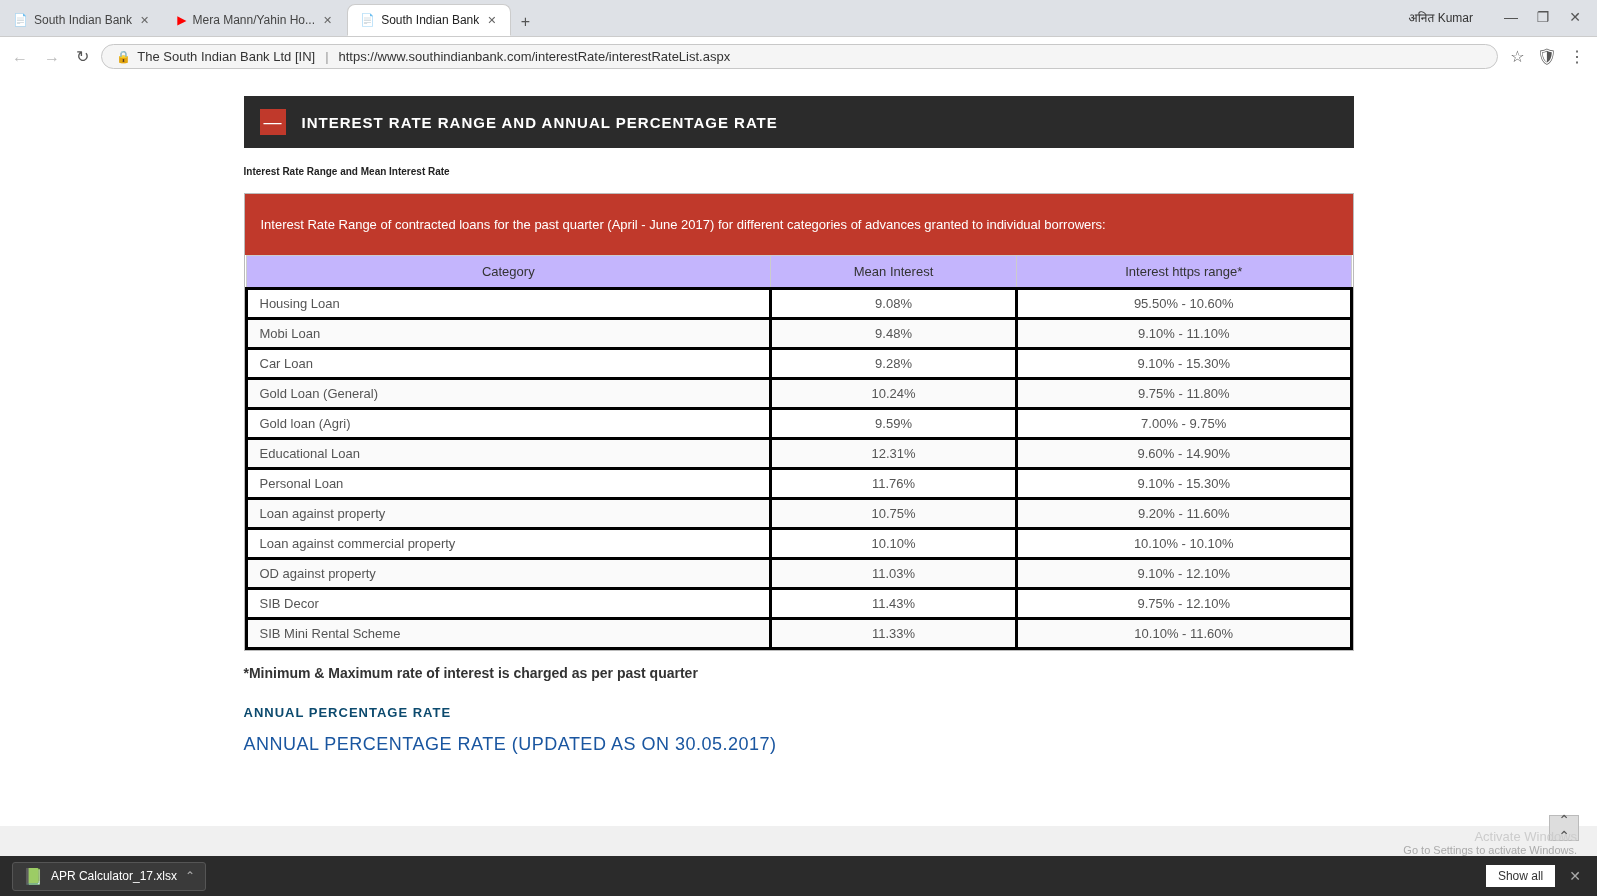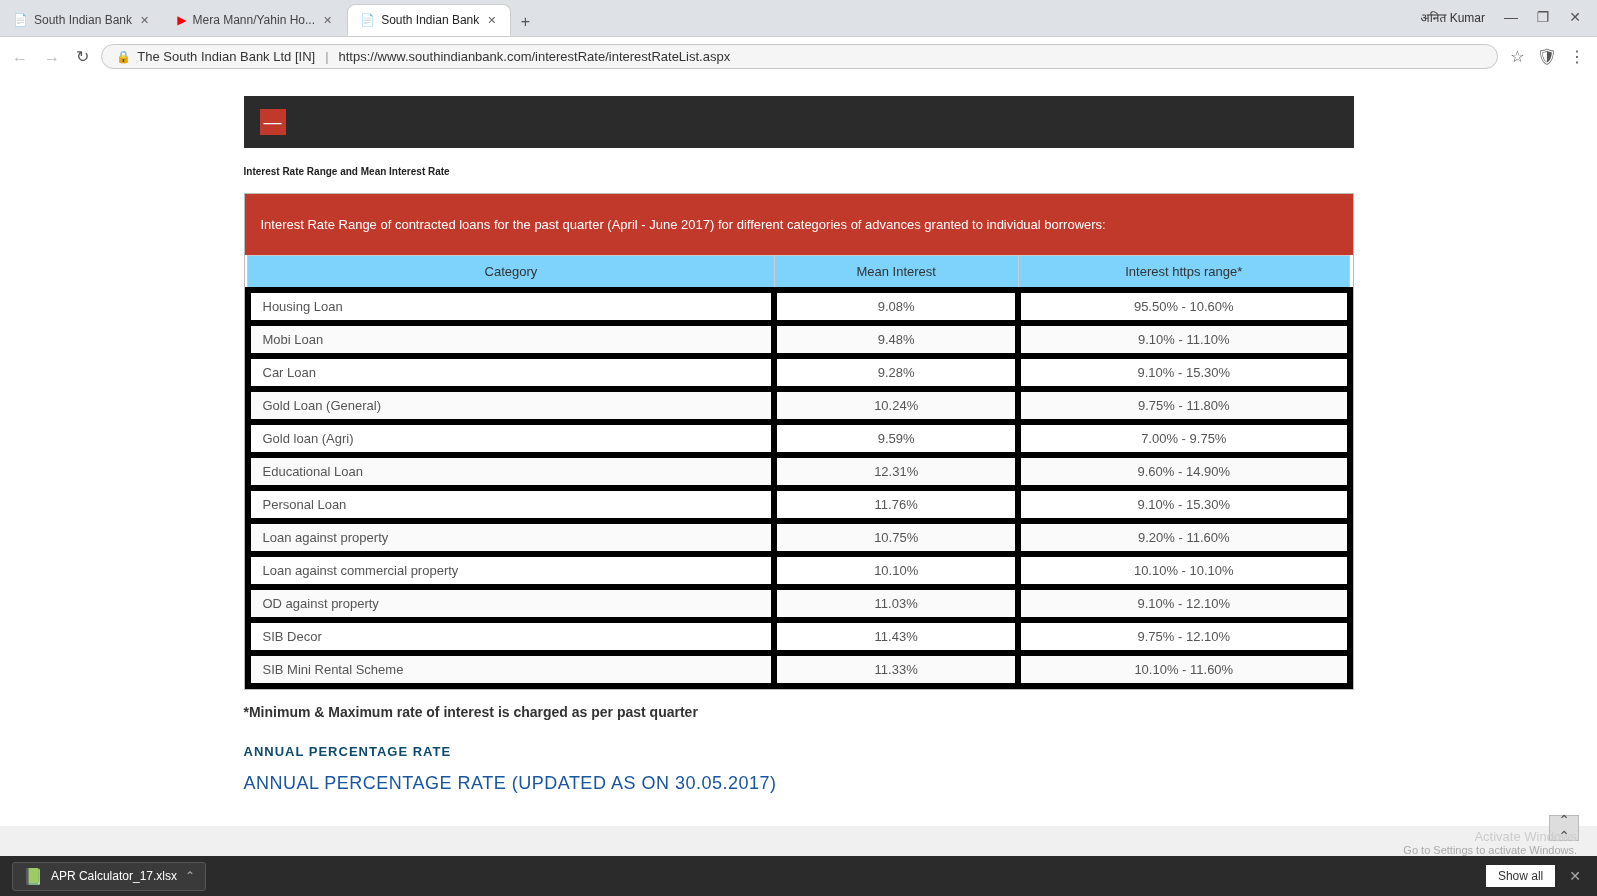--- a/index.html
+++ b/index.html
@@ -75,21 +75,21 @@
       right: 8px;
       top: 6px;
       display: flex;
       align-items: center;
       gap: 4px;
     }
 
     .window-user {
       font-size: 12px;
       color: #333;
-      margin-right: 8px;
+      margin-right: 20px;
     }
 
     .window-btn {
       width: 28px;
       height: 22px;
       background: transparent;
       border: none;
       cursor: pointer;
       display: flex;
       align-items: center;
@@ -222,41 +222,41 @@
     }
 
     
     .data-table {
       width: 100%;
       border-collapse: collapse;
       border: 1px solid #bbb;
     }
 
     .data-table thead tr {
-      background: #7dd3fc;
+      background: #c4b5fd;
     }
 
     .data-table th {
       padding: 8px 12px;
       font-weight: normal;
       font-size: 13px;
       color: #333;
       border: 1px solid #ccc;
       text-align: center;
     }
 
     .data-table th:first-child {
       text-align: center;
     }
 
     .data-table td {
       padding: 6px 12px;
       font-size: 13px;
       color: #555;
-      border: 6px solid #000000;
+      border: 3px solid #000000;
     }
 
     .data-table td:first-child {
       color: #555;
     }
 
     .data-table td:not(:first-child) {
       text-align: center;
     }
 
@@ -440,20 +440,21 @@
     <button class="addr-icon-btn">⋮</button>
   </div>
 </div>
 
 <div class="page-content">
   <div class="content-wrapper">
 
     
     <div class="section-header">
       <button class="minus-btn">—</button>
+      <span class="section-title">INTEREST RATE RANGE AND ANNUAL PERCENTAGE RATE</span>
     </div>
 
     
     <div class="subsection-title">Interest Rate Range and Mean Interest Rate</div>
 
     
     <div class="table-wrapper">
 
       <div class="info-banner">Interest Rate Range of contracted loans for the past quarter (April - June 2017) for different categories of advances granted to individual borrowers:</div>
 

